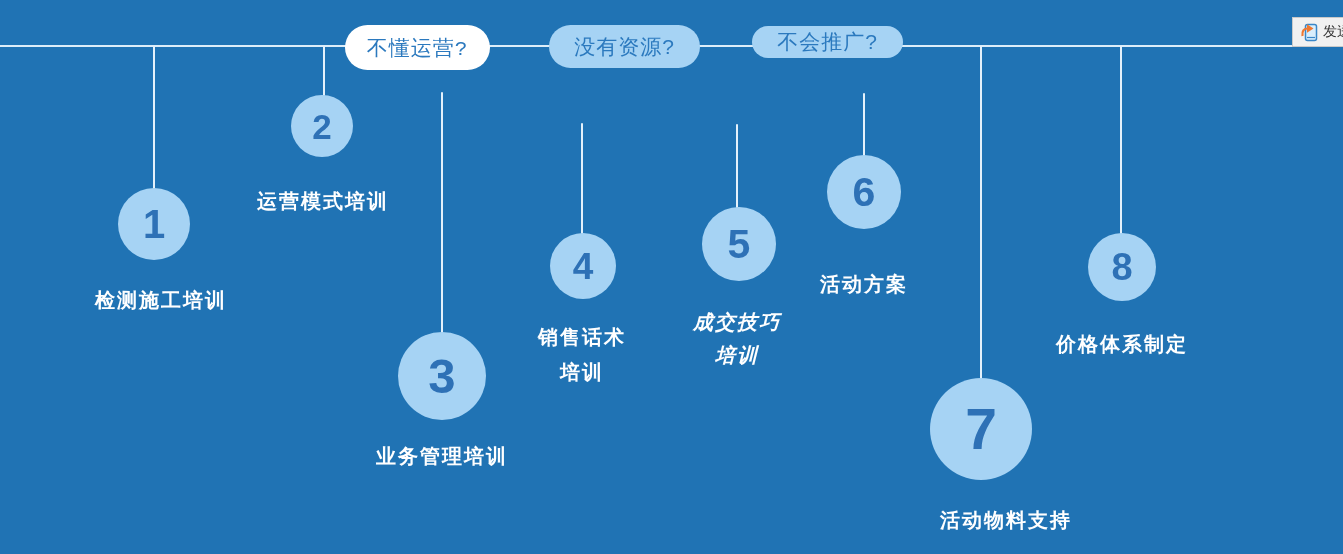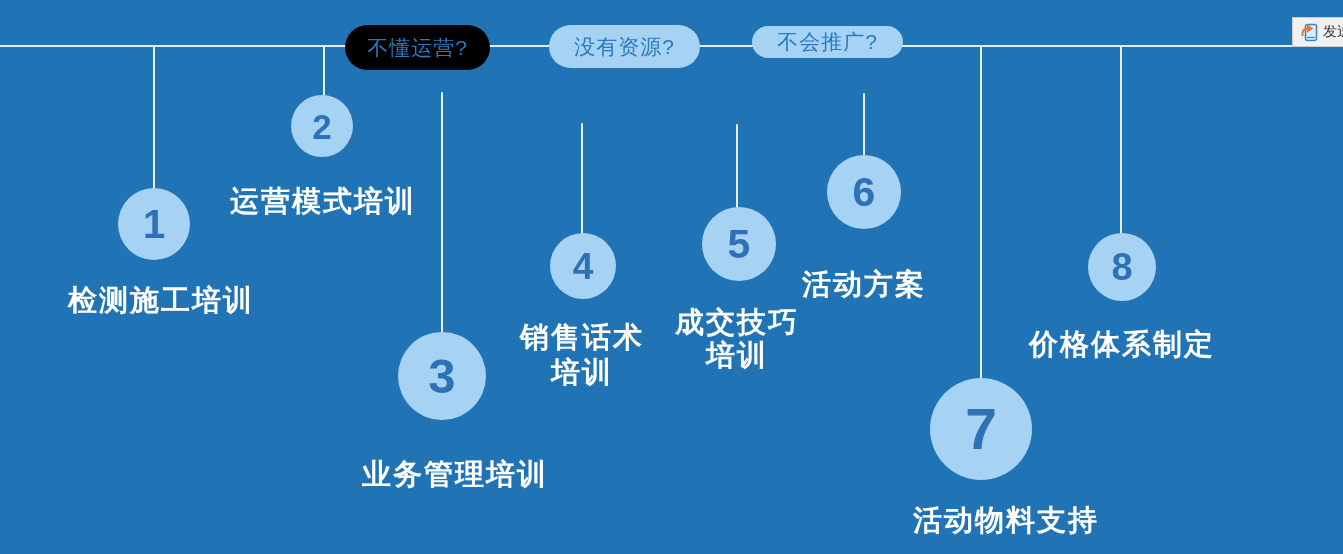--- a/index.html
+++ b/index.html
@@ -19,33 +19,33 @@
   }
   .pill{
     position:absolute;
     display:flex;align-items:center;justify-content:center;
     border-radius:23px;
     font-size:21px;letter-spacing:1px;
     color:#2B79BE;
     z-index:3;
   }
   .pill.light{background:#A6D3F4;}
-  .pill.white{background:#000000;}
+  .pill.white{background:#ffffff;font-family:Liberation Mono, monospace;}
   .circle{
     position:absolute;border-radius:50%;
     background:#A6D3F4;
     display:flex;align-items:center;justify-content:center;
     z-index:2;
   }
   .circle .num{
     font-weight:bold;color:#2E71B6;line-height:1;
   }
   .step-label{
     position:absolute;transform:translateX(-50%);
-    color:#FFFFFF;font-weight:bold;font-size:29px;letter-spacing:2px;
+    color:#FFFFFF;font-weight:bold;font-size:20px;letter-spacing:2px;
     text-align:center;white-space:nowrap;
     z-index:2;
   }
   #send-btn{
     position:absolute;left:1292px;top:17px;width:86px;height:30px;
     background:#F1F1F1;border:1px solid #C9C9C9;
     display:flex;align-items:center;gap:5px;
     padding:0 6px;box-sizing:border-box;
     font-size:14px;color:#303030;
     z-index:5;cursor:pointer;
@@ -71,36 +71,36 @@
       <div class="circle" style="left: 291px; top: 95px; height: 62px; width: 62px;">
         <span class="num" style="font-size: 35px;">2</span>
       </div>
       <div class="step-label" style="left: 323px; top: 184px; line-height: 34px;">
         <div>运营模式培训</div>
       </div>
       <div class="v-line" style="left: 441px; top: 92px; height: 241px;"></div>
       <div class="circle" style="left: 398px; top: 332px; height: 88px; width: 88px;">
         <span class="num" style="font-size: 49px;">3</span>
       </div>
-      <div class="step-label" style="left: 442px; top: 457px; line-height: 34px; margin-left: 13px;">
+      <div class="step-label" style="left: 442px; top: 439px; line-height: 34px;">
         <div>业务管理培训</div>
       </div>
       <div class="v-line" style="left: 581px; top: 123px; height: 111px;"></div>
       <div class="circle" style="left: 550px; top: 233px; height: 66px; width: 66px;">
         <span class="num" style="font-size: 37px;">4</span>
       </div>
       <div class="step-label" style="left: 582px; top: 320px; line-height: 35px; text-align: center;">
         <div>销售话术</div>
         <div>培训</div>
       </div>
       <div class="v-line" style="left: 736px; top: 124px; height: 84px;"></div>
       <div class="circle" style="left: 702px; top: 207px; height: 74px; width: 74px;">
         <span class="num" style="font-size: 41px;">5</span>
       </div>
-      <div class="step-label" style="left: 737px; top: 306px; line-height: 33px;">
+      <div class="step-label" style="left: 737px; top: 306px; line-height: 33px; font-style: italic;">
         <div>成交技巧</div>
         <div>培训</div>
       </div>
       <div class="v-line" style="left: 863px; top: 93px; height: 63px;"></div>
       <div class="circle" style="left: 827px; top: 155px; height: 74px; width: 74px;">
         <span class="num" style="font-size: 41px;">6</span>
       </div>
       <div class="step-label" style="left: 864px; top: 266px; line-height: 37px;">
         <div>活动方案</div>
       </div>

